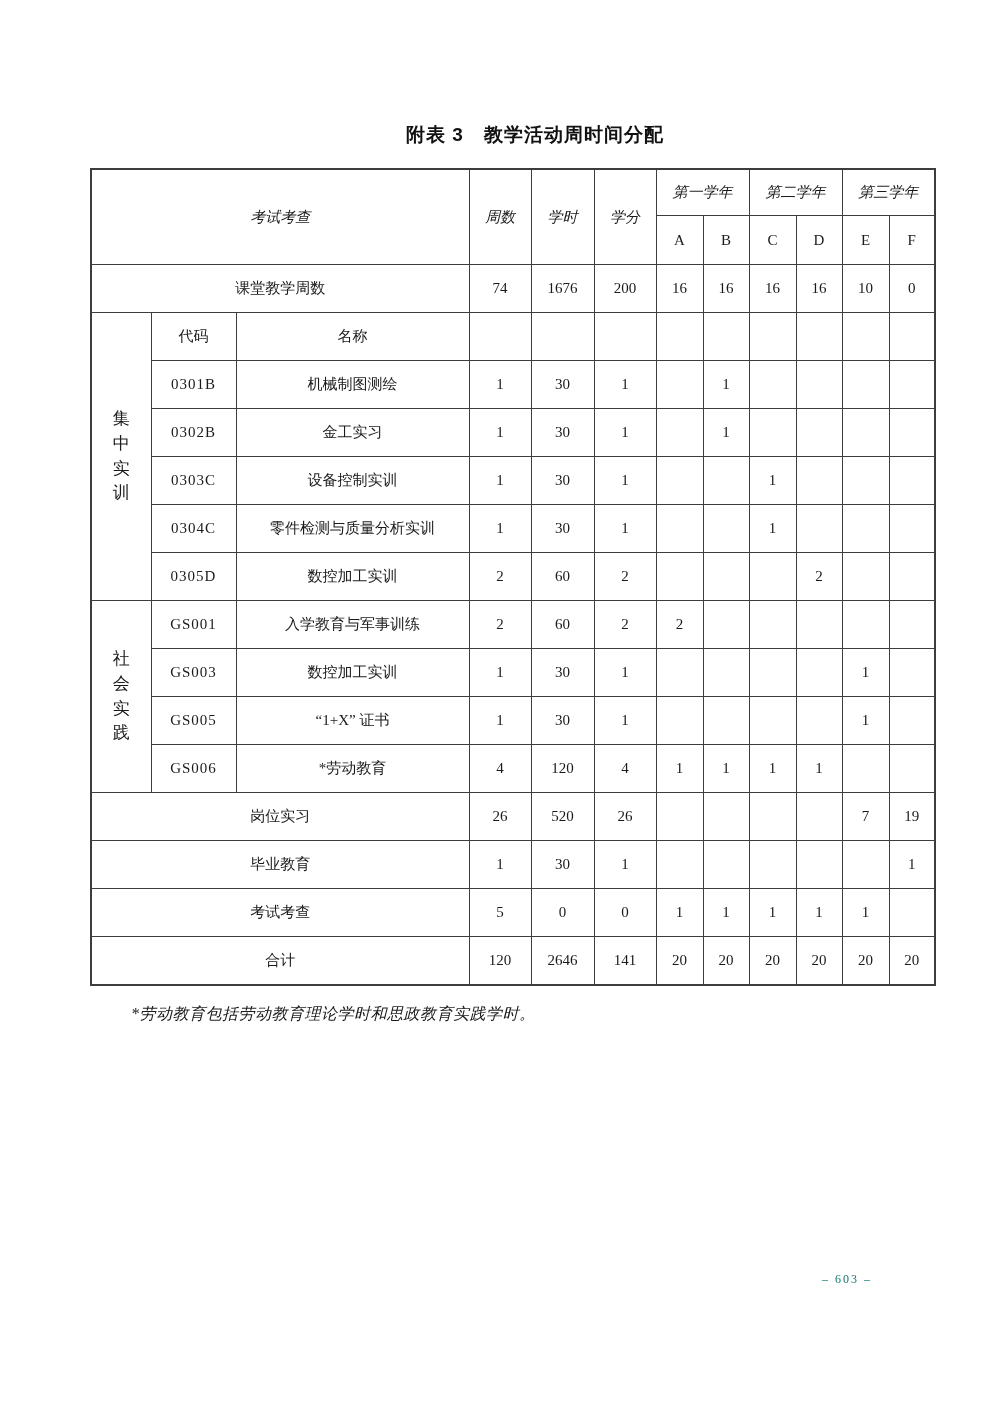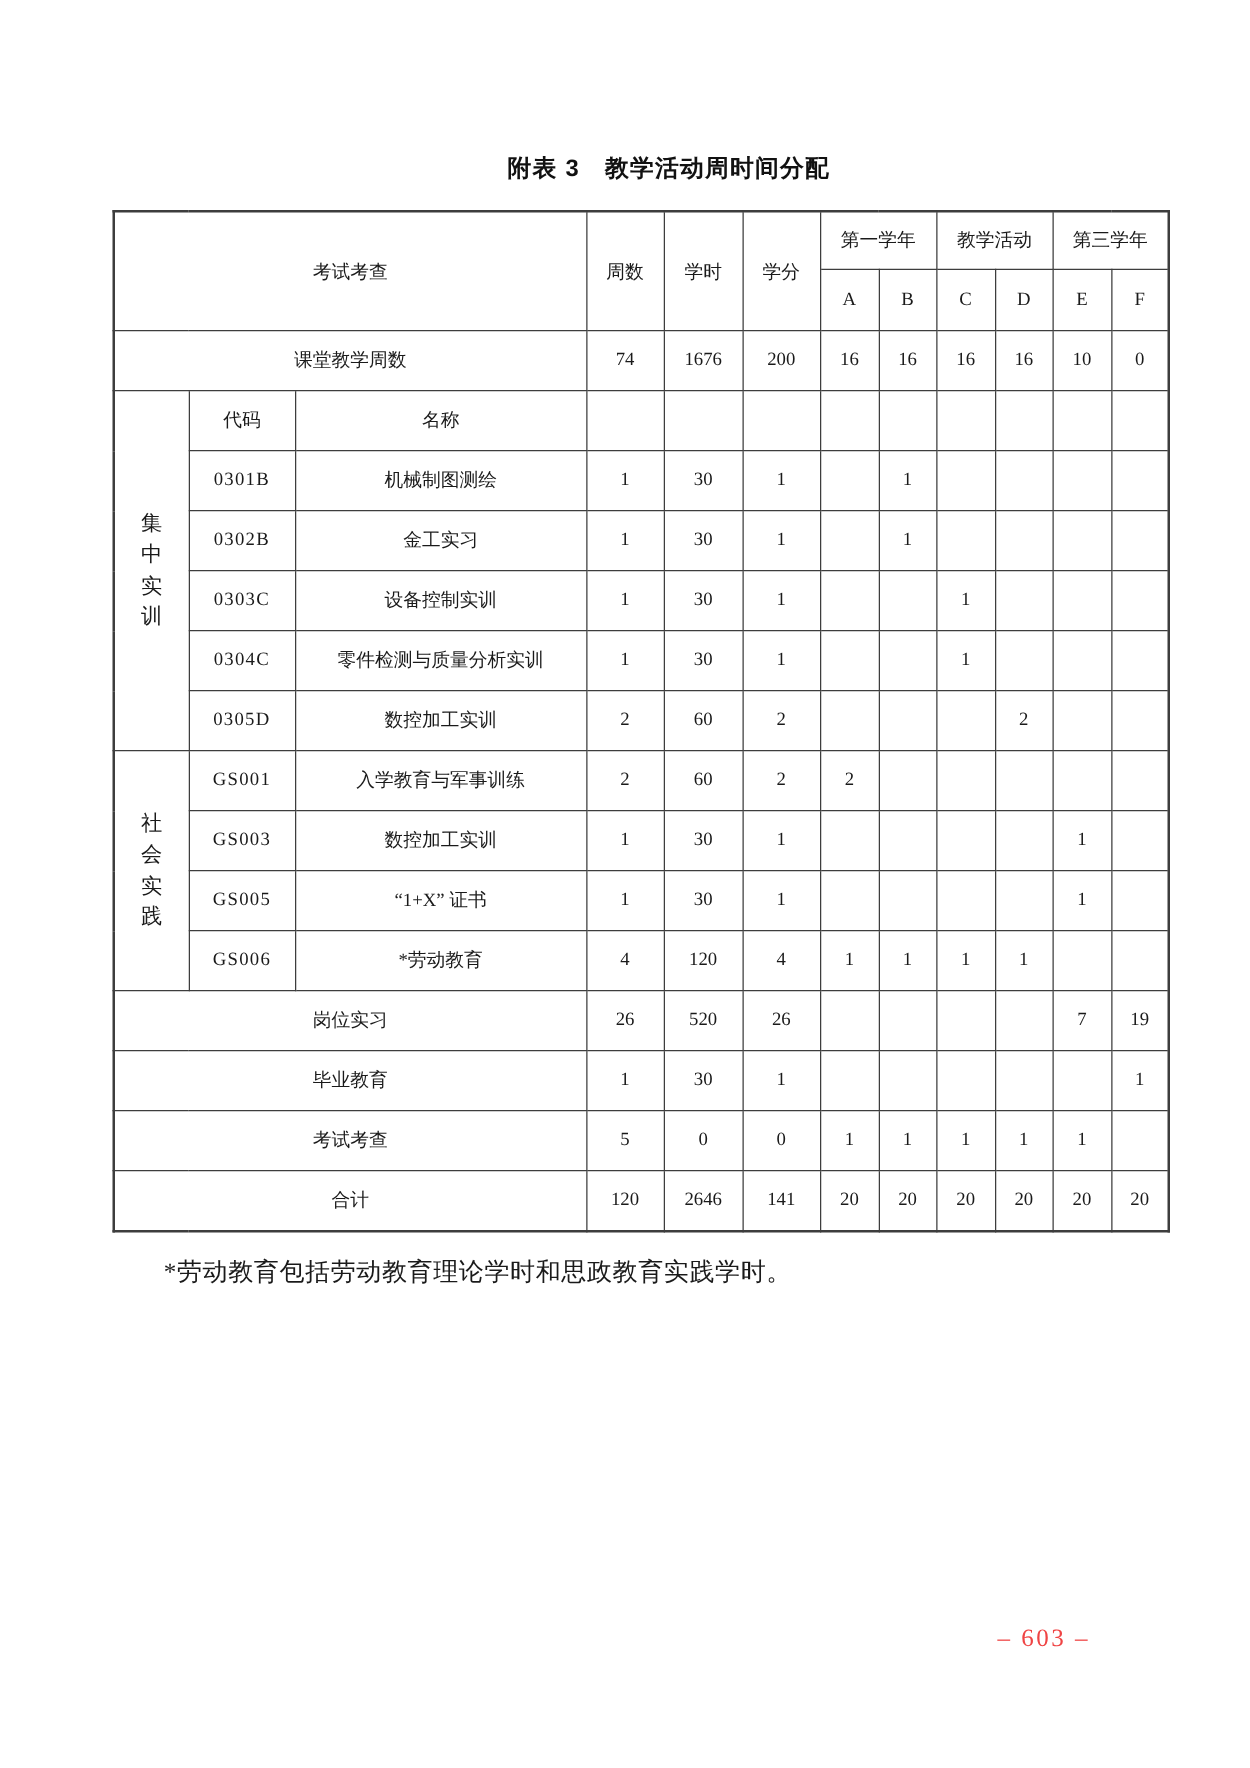--- a/index.html
+++ b/index.html
@@ -17,35 +17,35 @@
     position:absolute;top:168px;left:90px;width:845px;
     border-collapse:collapse;table-layout:fixed;
     border:2px solid #3d3d3d;
   }
   table.schedule td{
     border:1px solid #3d3d3d;
     text-align:center;vertical-align:middle;
     font-size:15px;padding:0;overflow:hidden;
     color:#1a1a1a;
   }
-  tr.h-top td{height:45px;}
+  tr.h-top td{height:45px;font-style:italic;}
   tr.h-sub td{height:48px;}
   tr.r td{height:47px;}
   .code-cell{letter-spacing:1px;}
   .vtext{
     width:17px;margin:0 auto;word-break:break-all;
     line-height:1.45;font-size:17px;
   }
   .footnote{
     position:absolute;top:1004px;left:131px;margin:0;
-    font-size:20px;letter-spacing:0.5px;color:#1a1a1a;
+    font-size:16px;letter-spacing:0.5px;color:#1a1a1a;font-style:italic;
   }
   .page-number{
-    position:absolute;top:1300px;right:128px;
-    font-size:20px;color:#ef4444;letter-spacing:2px;
+    position:absolute;top:1272px;right:128px;
+    font-size:12px;color:#0f766e;letter-spacing:2px;
   }
 </style>
 </head>
 <body>
 
 <div class="page">
 
   <h1 class="title">附表 3　教学活动周时间分配</h1>
 
   <table class="schedule">
@@ -63,21 +63,21 @@
         <col style="width:47px">
         <col style="width:46px">
     </colgroup>
     <tbody>
       <tr class="h-top">
         <td colspan="3" rowspan="2">考试考查</td>
         <td rowspan="2">周数</td>
         <td rowspan="2">学时</td>
         <td rowspan="2">学分</td>
         <td colspan="2">第一学年</td>
-        <td colspan="2">教学活动</td>
+        <td colspan="2">第二学年</td>
         <td colspan="2">第三学年</td>
       </tr>
       <tr class="h-sub">
         <td>A</td>
         <td>B</td>
         <td>C</td>
         <td>D</td>
         <td>E</td>
         <td>F</td>
       </tr>

